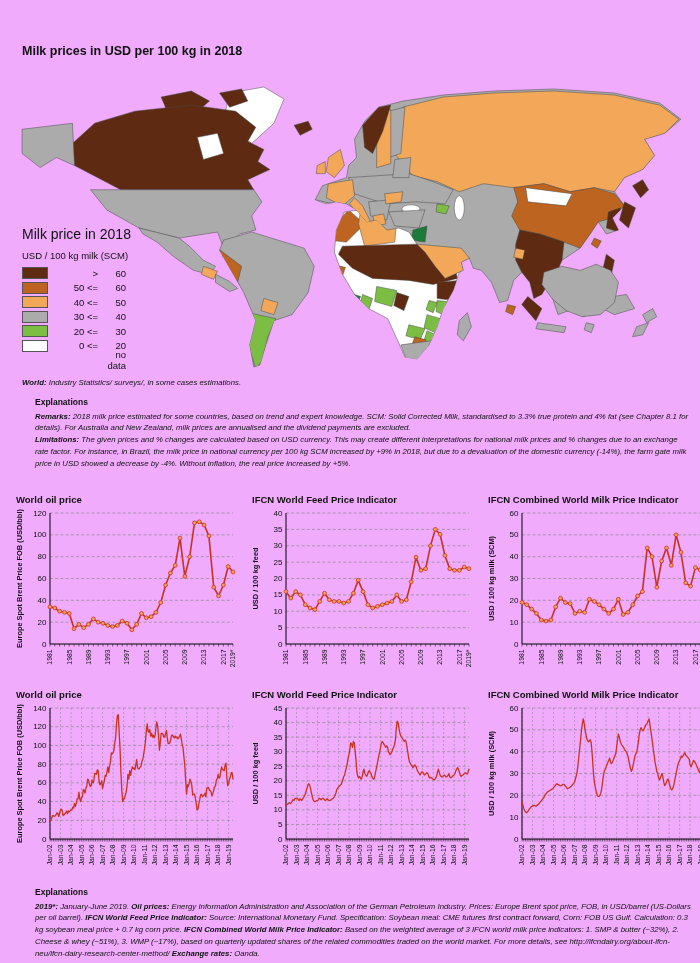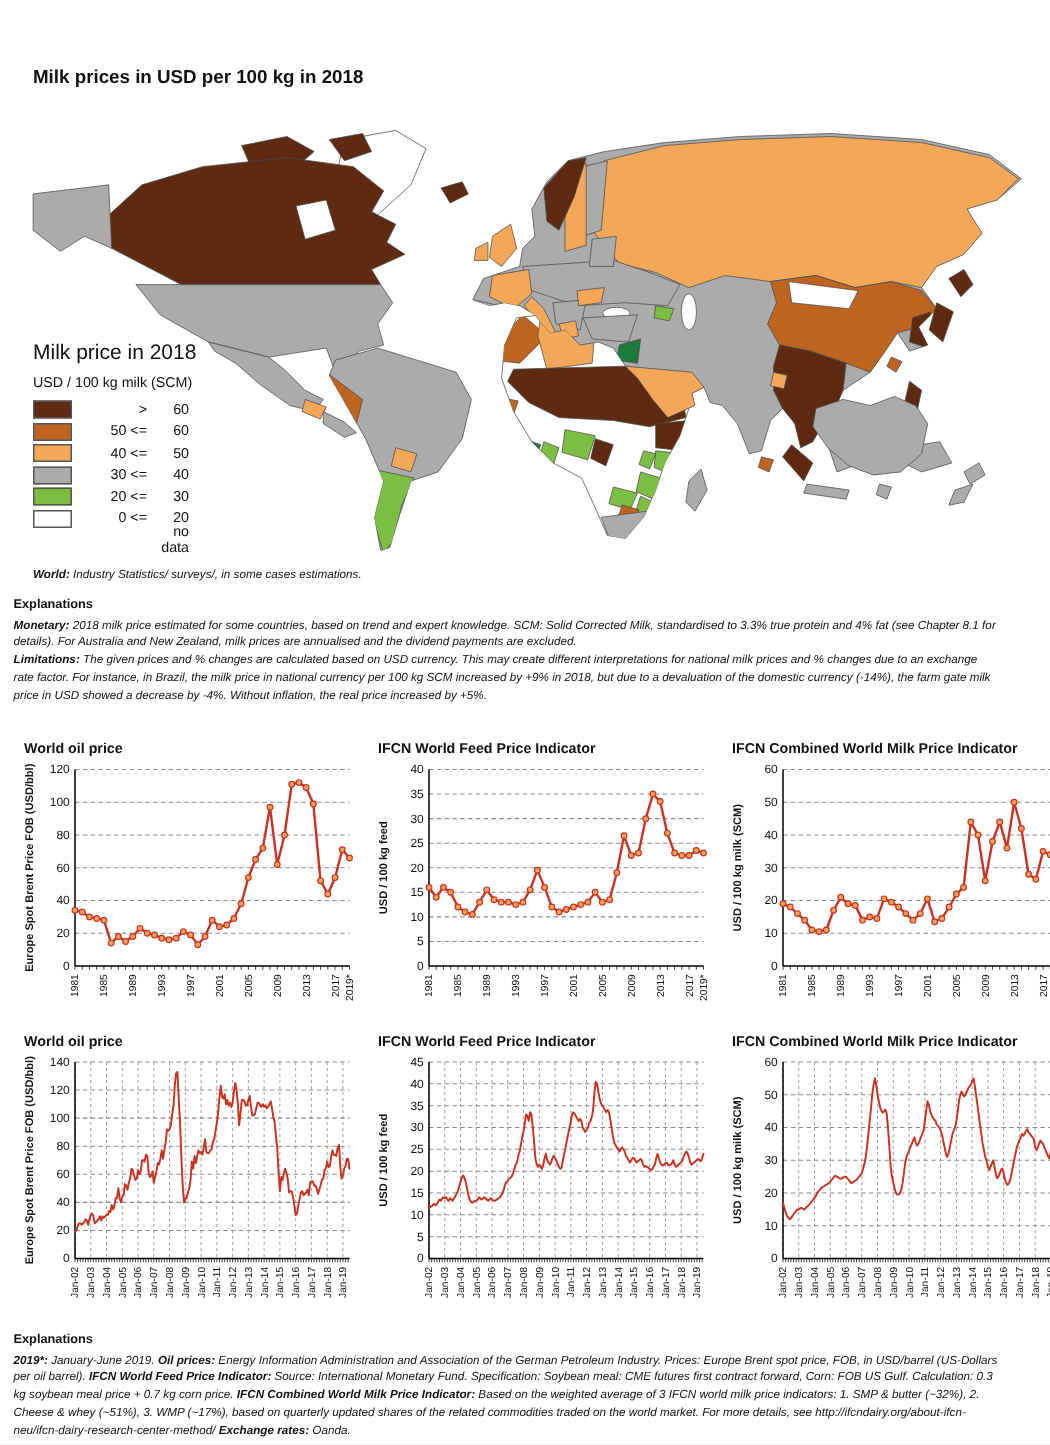--- a/index.html
+++ b/index.html
@@ -1,36 +1,36 @@
 <!DOCTYPE html>
 <html style="--cD: #5E2A12; --cR: #BC6420; --cO: #F3A859; --cG: #ABABAB; --cGr: #7CBE43; --cDg: #1C7B3B;"><head>
 <meta charset="utf-8">
 <style>
   html,body{margin:0;padding:0;background:#e8e8e8}
-  .page{position:relative;width:700px;height:963px;background:#ffffff;margin:0 auto;
+  .page{position:relative;width:700px;height:963px;background:#f0abfc;margin:0 auto;
         font-family:"Liberation Sans",sans-serif;color:#111;overflow:hidden}
   .page-title{position:absolute;left:22px;top:44px;font-size:12.5px;font-weight:bold}
   
   .map-wrap{position:absolute;left:10px;top:78px;width:685px;height:298px}
   .map{width:685px;height:298px}
   .map path,.map ellipse{stroke:#4a4a4a;stroke-width:0.5}
   .d{fill:var(--cD)} .r{fill:var(--cR)} .o{fill:var(--cO)} .g{fill:var(--cG)}
   .gr{fill:var(--cGr)} .w{fill:#ffffff} .dg{fill:var(--cDg)}
   
   .legend{position:absolute;left:12px;top:148px;width:175px;background:rgba(255,255,255,0.0)}
   .lg-title{font-size:14px;font-weight:normal;margin-bottom:8px}
   .lg-sub{font-size:9.5px;margin-bottom:5px}
   .lg-row{display:flex;align-items:center;height:14.5px;font-size:9.5px}
   .lg-sw{width:24px;height:10px;border:1px solid #555;margin-right:8px;flex:none}
   .lg-sw-none{visibility:hidden}
   .lg-op{width:42px;text-align:right}
   .lg-val{width:28px;text-align:right}
   
   .source{position:absolute;left:22px;top:378px;font-size:7.8px;font-style:italic}
-  .expl{position:absolute;left:9px;width:658px;font-size:7.8px;font-style:italic;line-height:1.5}
+  .expl{position:absolute;left:35px;width:658px;font-size:7.8px;font-style:italic;line-height:1.5}
   .expl .hd{font-style:normal;font-weight:bold;font-size:8.5px;margin:0 0 2px}
   .e1{top:396px}
   .e2{top:886px}
   .expl p{margin:0}
   
   .charts-row{position:absolute;left:14px;display:flex;gap:10px}
   .row1{top:494px}
   .row2{top:689px}
   .chart{width:226px;margin:0}
   .chart-title{font-size:9.5px;font-weight:bold;margin:0 0 1px 2px}
@@ -197,21 +197,21 @@
             <span class="lg-val">no data</span>
           </div>
         </div>
     </div>
   </div>
 
   <div class="source"><b>World: </b><span>Industry Statistics/ surveys/, in some cases estimations.</span></div>
 
   <div class="expl e1">
     <div class="hd">Explanations</div>
-    <p><b>Monetary: </b><span>2018 milk price estimated for some countries, based on trend and expert knowledge. SCM: Solid Corrected Milk, standardised to 3.3% true protein and 4% fat (see Chapter 8.1 for details). For Australia and New Zealand, milk prices are annualised and the dividend payments are excluded.</span></p>
+    <p><b>Remarks: </b><span>2018 milk price estimated for some countries, based on trend and expert knowledge. SCM: Solid Corrected Milk, standardised to 3.3% true protein and 4% fat (see Chapter 8.1 for details). For Australia and New Zealand, milk prices are annualised and the dividend payments are excluded.</span></p>
     <p><b>Limitations: </b><span>The given prices and % changes are calculated based on USD currency. This may create different interpretations for national milk prices and % changes due to an exchange rate factor. For instance, in Brazil, the milk price in national currency per 100 kg SCM increased by +9% in 2018, but due to a devaluation of the domestic currency (-14%), the farm gate milk price in USD showed a decrease by -4%. Without inflation, the real price increased by +5%.</span></p>
   </div>
 
   <div class="charts-row row1">
     <figure class="chart">
       <div class="chart-title">World oil price</div>
       <svg viewBox="0 0 224 180">
           <line x1="36" x2="219" y1="116.16666666666667" y2="116.16666666666667" stroke="#8a8a8a" stroke-width="0.7" stroke-dasharray="3,2.2"></line>
           <line x1="36" x2="219" y1="94.33333333333334" y2="94.33333333333334" stroke="#8a8a8a" stroke-width="0.7" stroke-dasharray="3,2.2"></line>
           <line x1="36" x2="219" y1="72.5" y2="72.5" stroke="#8a8a8a" stroke-width="0.7" stroke-dasharray="3,2.2"></line>

